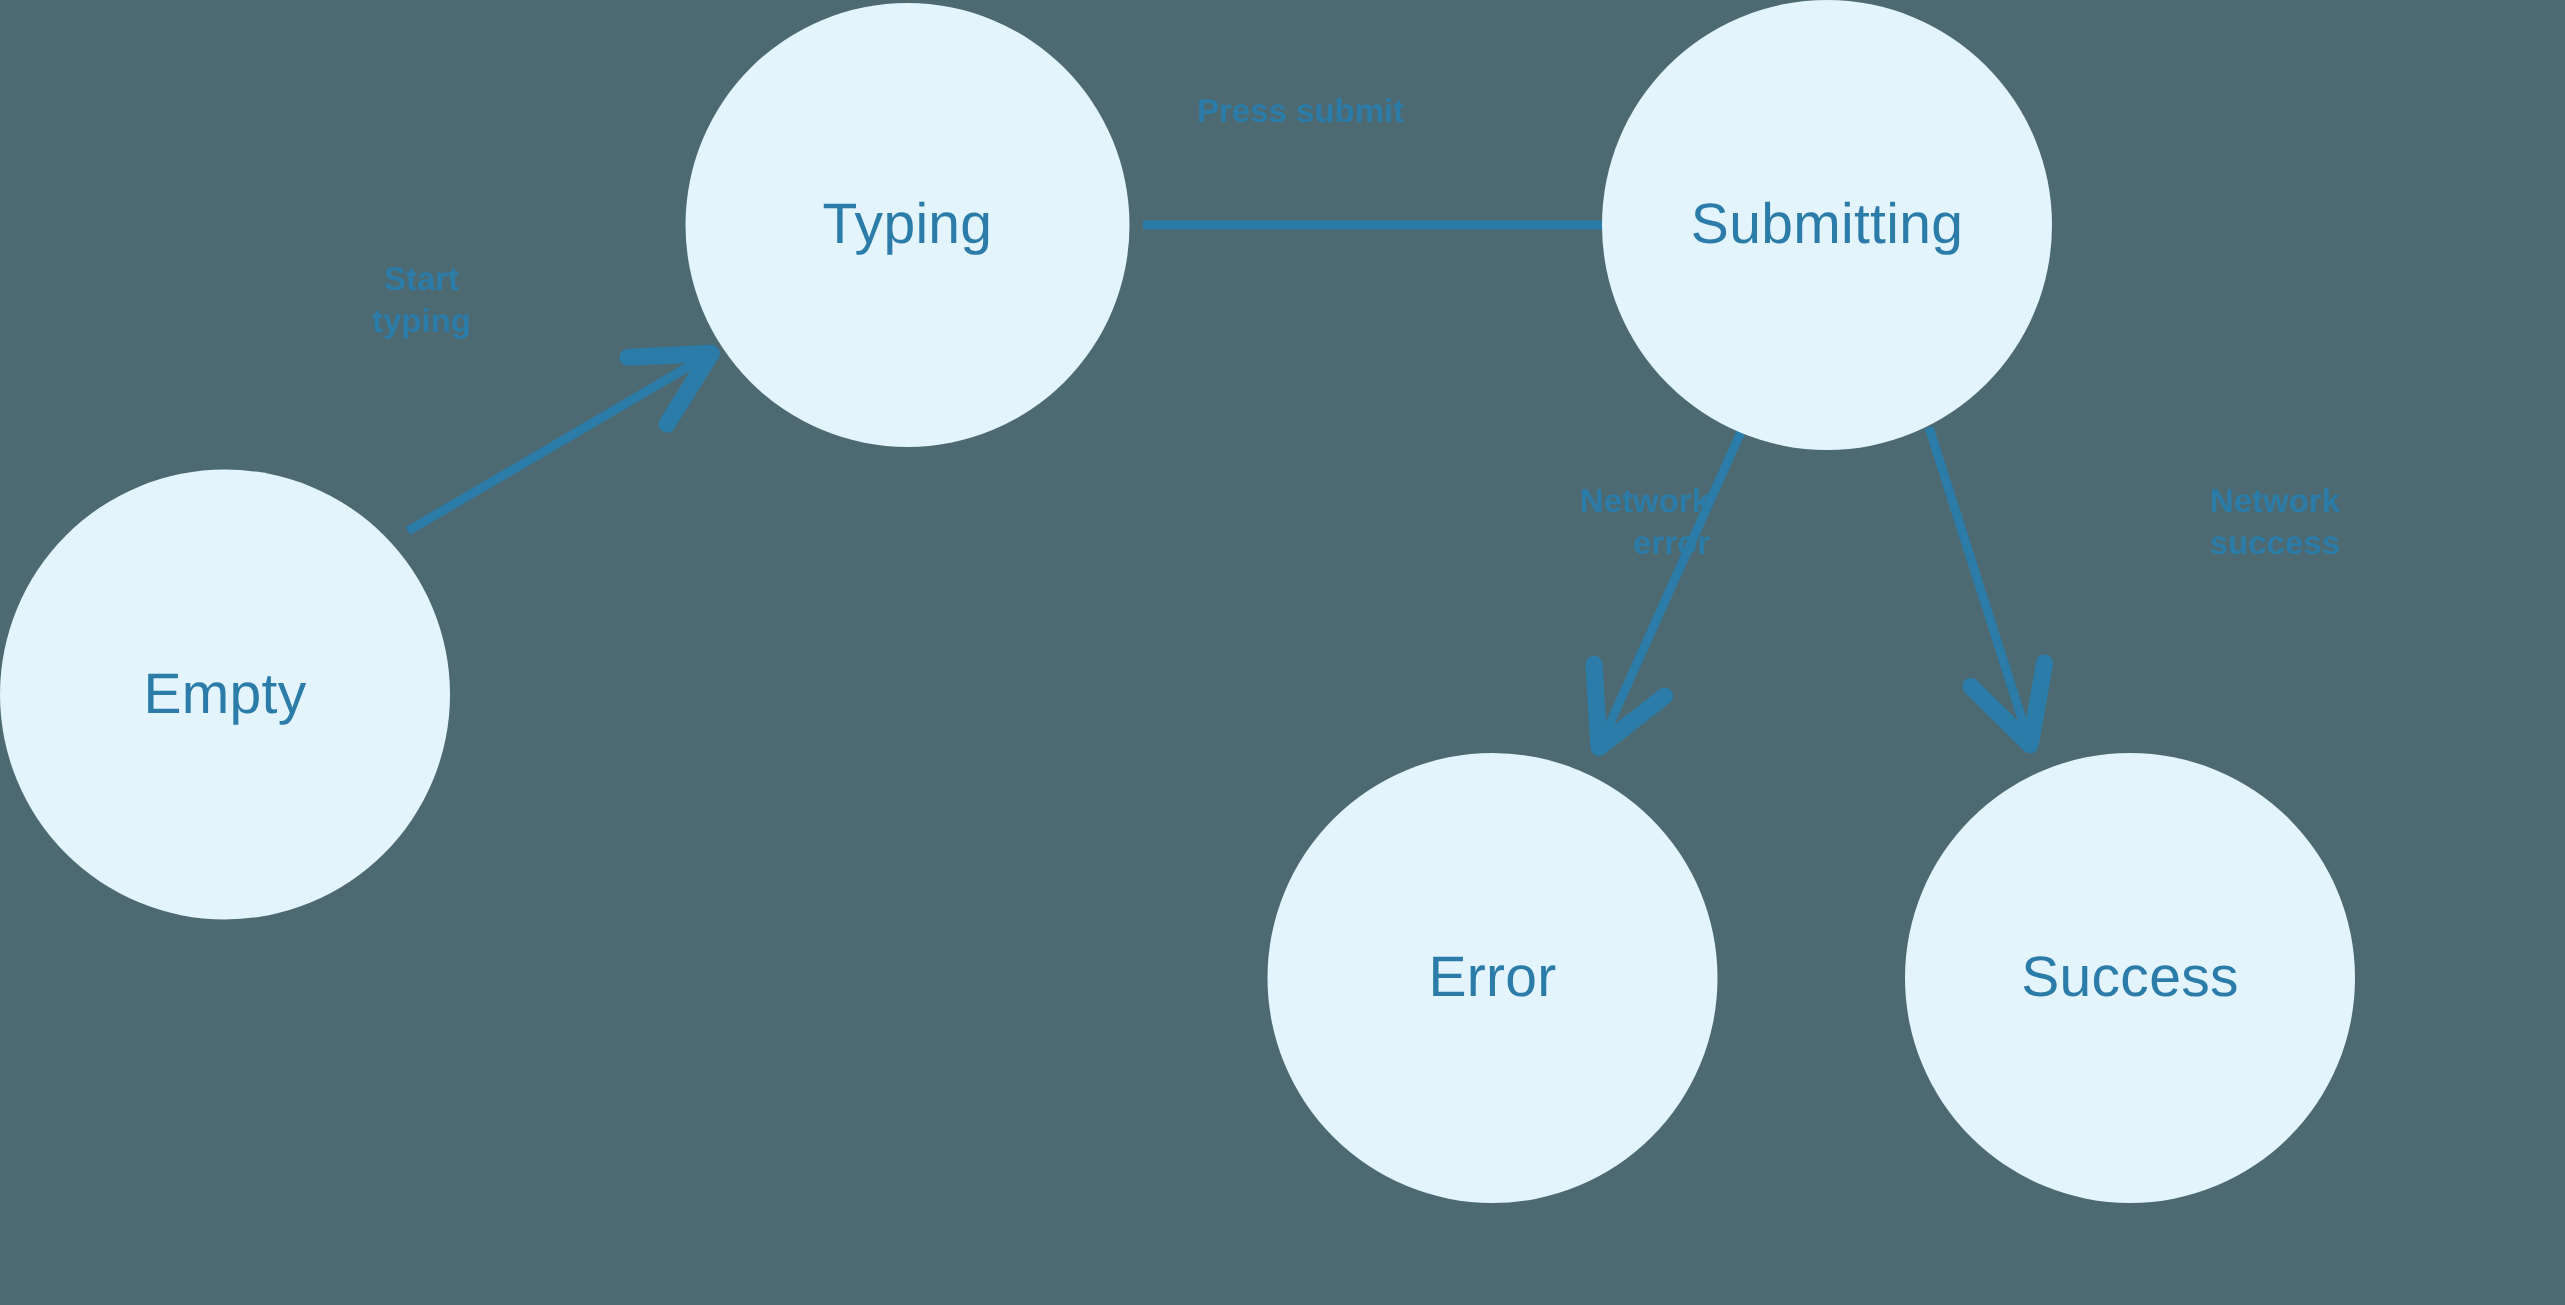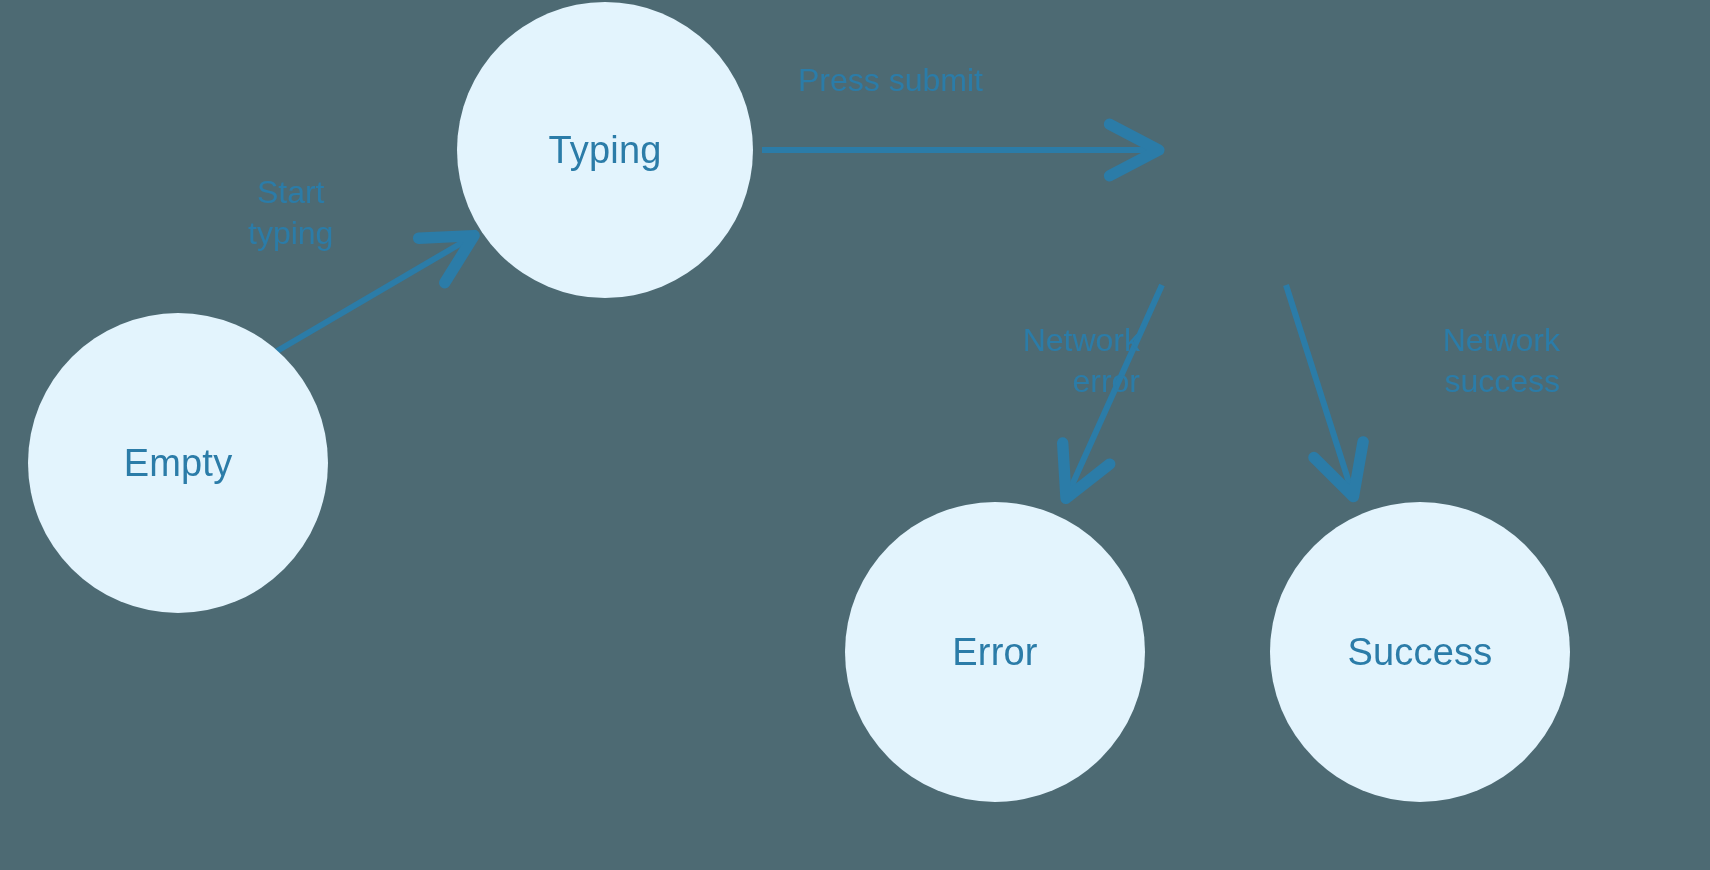--- a/index.html
+++ b/index.html
@@ -34,22 +34,22 @@
     color: #2b7ca8;
     font-size: 38px;
     font-weight: 400;
     letter-spacing: 0.2px;
     white-space: nowrap;
     line-height: 1;
   }
   .edge-label {
     position: absolute;
     color: #2b7ca8;
-    font-size: 32px;
-    font-weight: 400;
+    font-size: 22px;
+    font-weight: 700;
     line-height: 1.28;
     white-space: pre-line;
   }
   .el-start-typing { left: 248px;  top: 172px;  text-align: center; }
   .el-press-submit { left: 798px;  top: 60px;   text-align: left; }
   .el-network-error { left: 862px; top: 320px;  width: 278px; text-align: right; }
   .el-network-success { left: 1282px; top: 320px; width: 278px; text-align: right; }
 </style>
 </head>
 <body>
@@ -73,28 +73,31 @@
 
     <g>
       <line x1="1162" y1="285" x2="1068" y2="494" stroke="#2b7ca8" stroke-width="6" stroke-linecap="butt" marker-end="url(#ah)"></line>
     </g>
 
     <g>
       <line x1="1286" y1="285" x2="1352" y2="492" stroke="#2b7ca8" stroke-width="6" stroke-linecap="butt" marker-end="url(#ah)"></line>
     </g>
   </svg>
 
-  <div class="node" style="left:0px; top:313px; width:300px; height:300px;margin-left:28px;">
+  <div class="node" style="left:0px; top:313px; width:300px; height:300px;">
     <span class="node-label">Empty</span>
   </div>
 
   <div class="node" style="left:457px; top:2px; width:296px; height:296px;">
     <span class="node-label">Typing</span>
   </div>
 
+  <div class="node" style="left:1068px; top:0px; width:300px; height:300px;">
+    <span class="node-label">Submitting</span>
+  </div>
 
   <div class="node" style="left:845px; top:502px; width:300px; height:300px;">
     <span class="node-label">Error</span>
   </div>
 
   <div class="node" style="left:1270px; top:502px; width:300px; height:300px;">
     <span class="node-label">Success</span>
   </div>
 
   <div class="edge-label el-start-typing">Start

